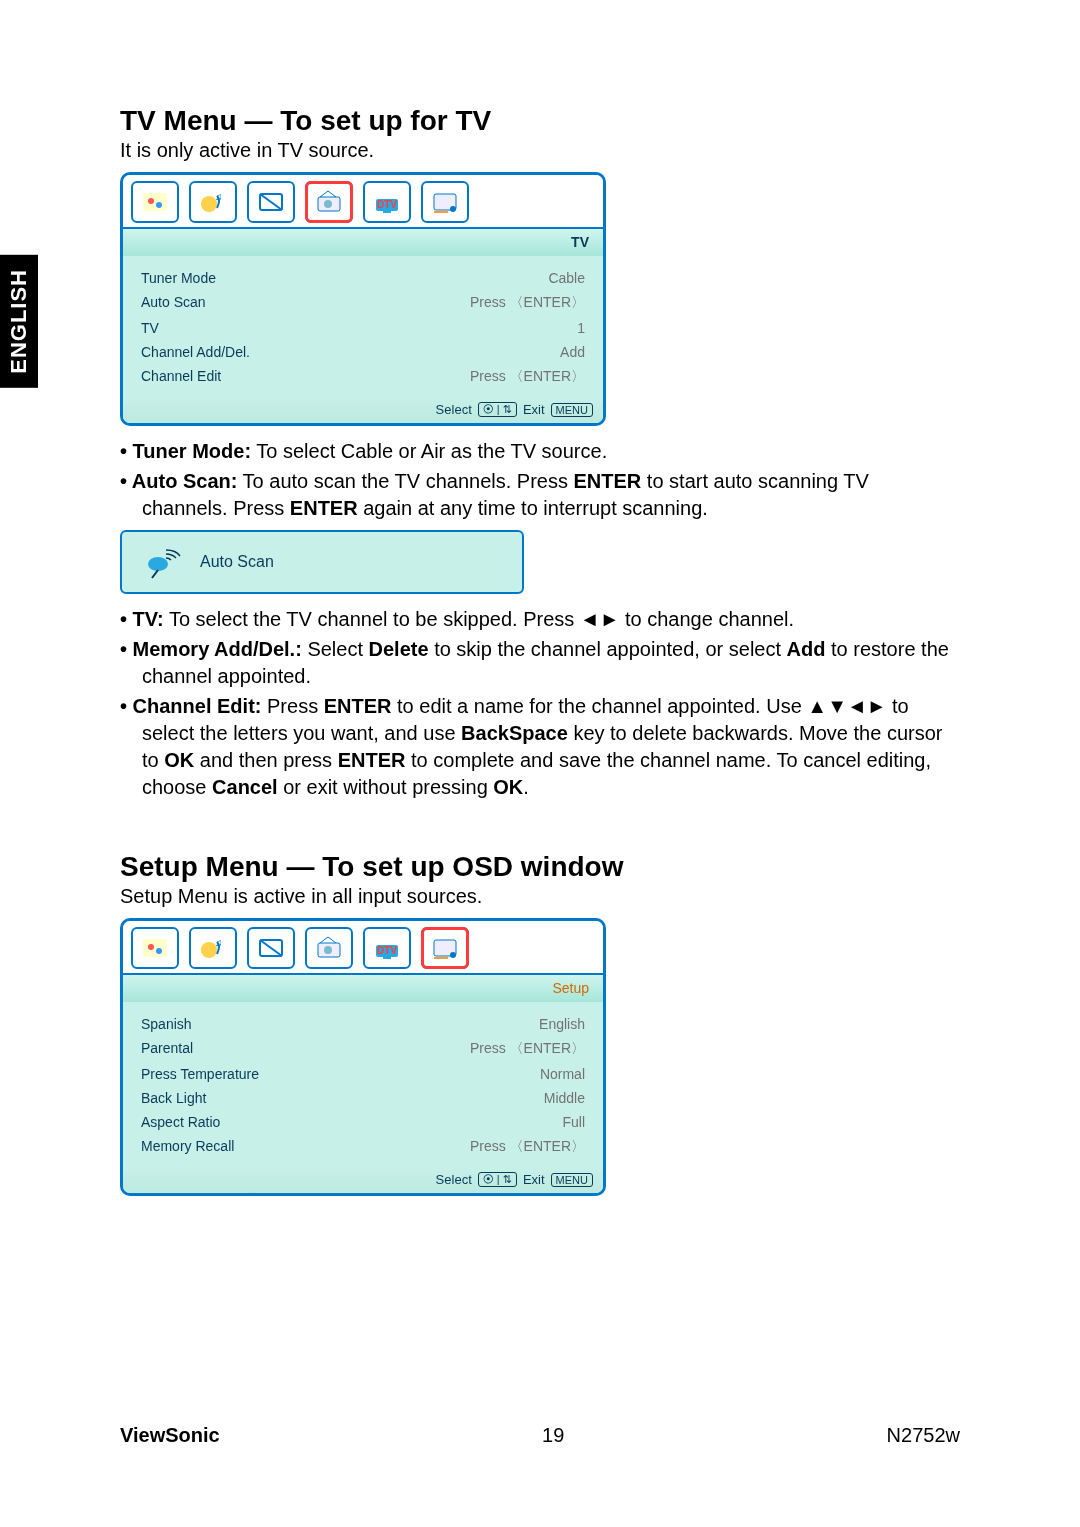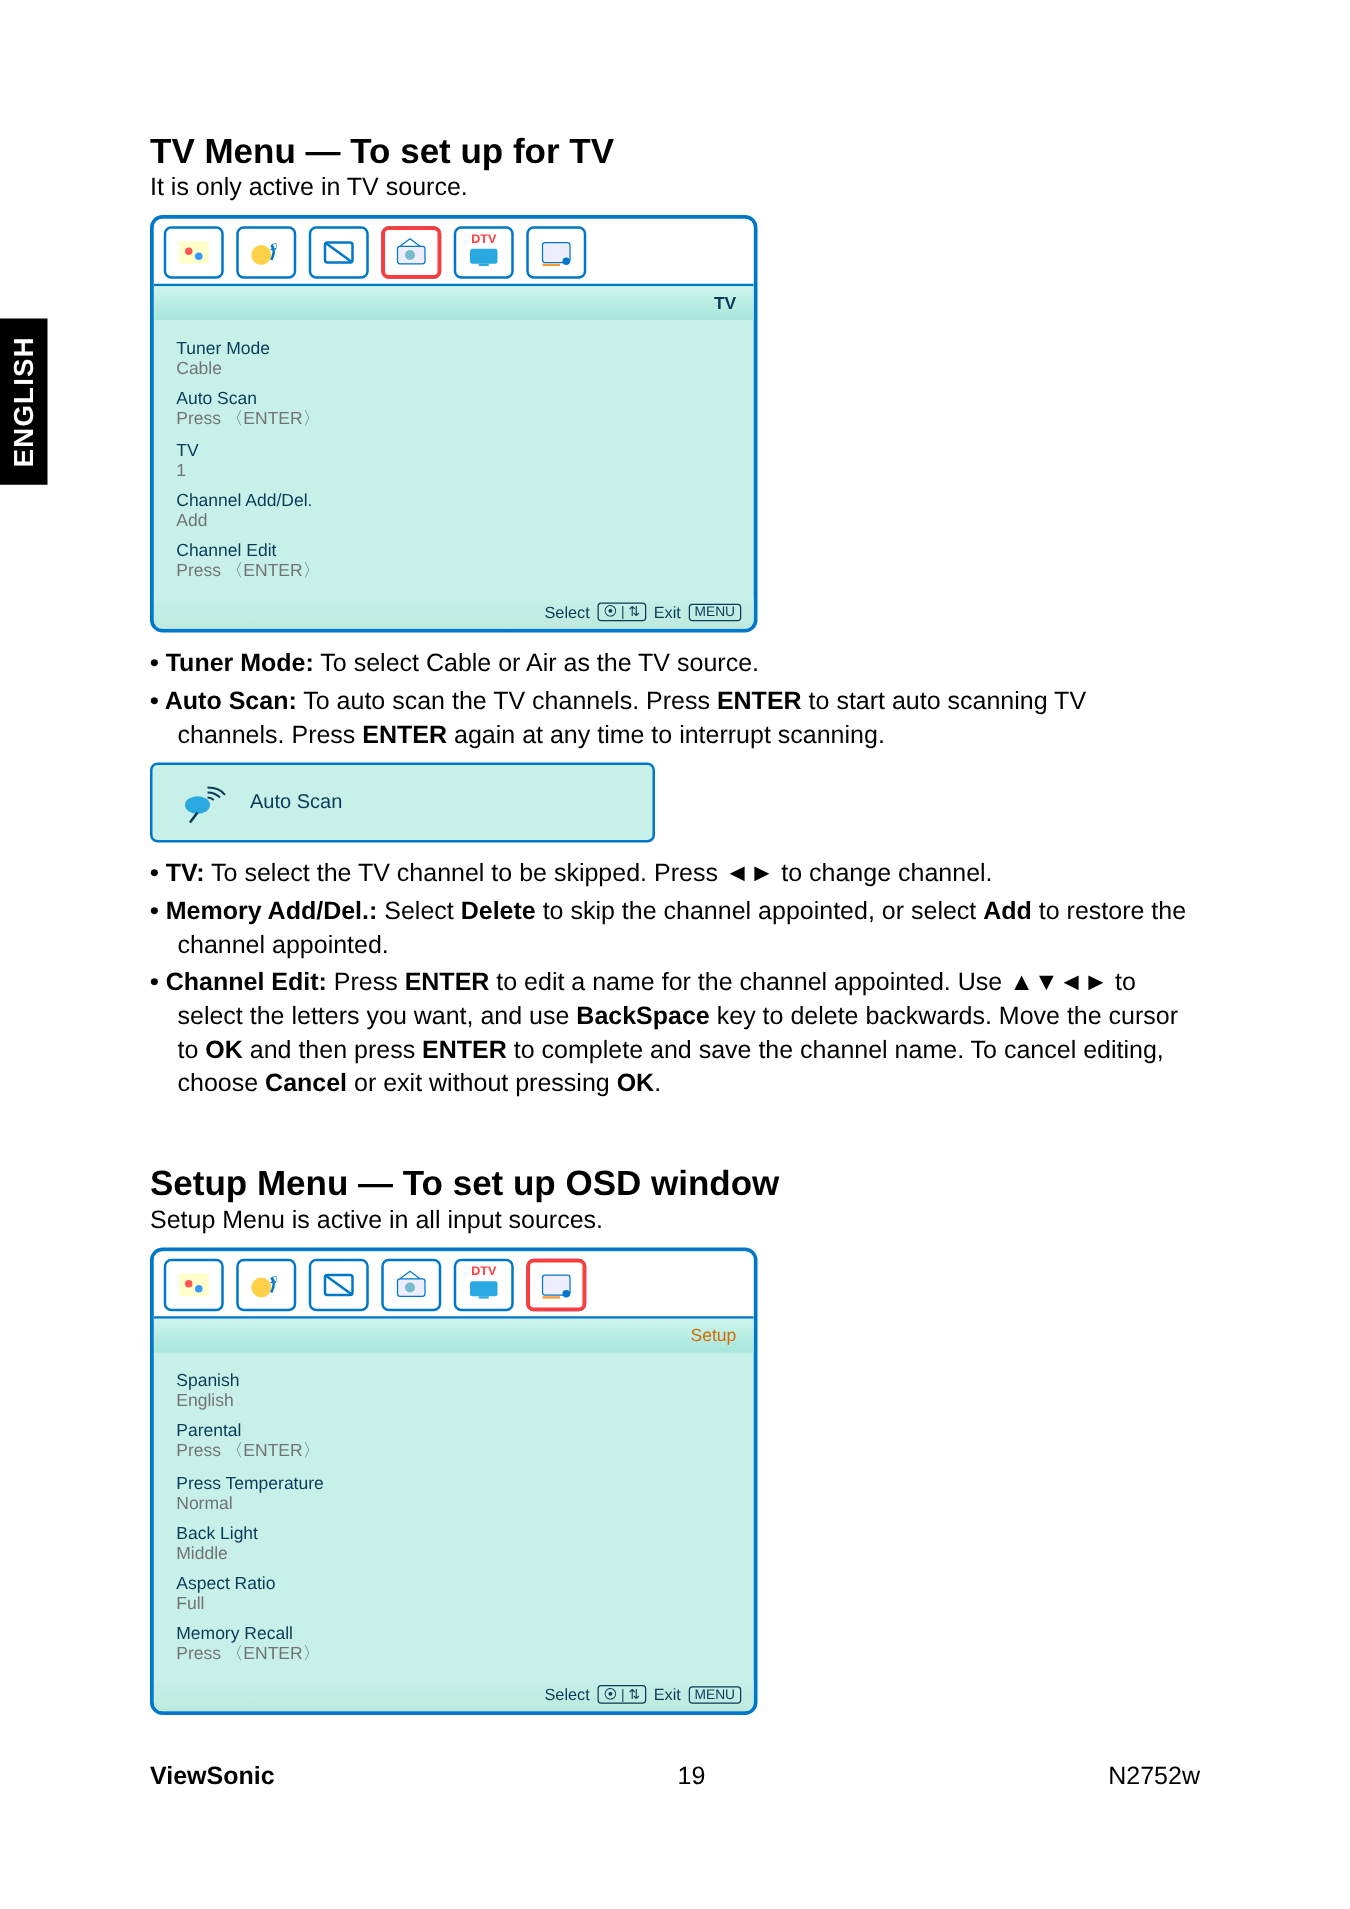--- a/index.html
+++ b/index.html
@@ -64,42 +64,41 @@
     border: 2px solid #0077c8;
     border-radius: 6px;
     background: #fff;
     display: flex;
     align-items: center;
     justify-content: center;
     position: relative;
   }
   .tab svg { display:block; }
   .tab.selected { outline: 3px solid #ff3b3b; outline-offset: -3px; }
-  .tab .dtv { color:#ff3b3b; font-size:10px; font-weight:bold; position:absolute; top:3px; }
+  .tab .dtv { color:#ff3b3b; font-size:10px; font-weight:bold; position:absolute; top:16px; }
   .label-row {
     height: 26px;
     background: linear-gradient(#cef5ed, #a8e6da);
     display: flex;
     justify-content: flex-end;
     align-items: center;
     padding: 0 14px;
     color: #0a3a5a;
     font-weight: bold;
     border-bottom: 1px solid #a8e6da;
   }
   .label-row.orange { color:#d16a00; font-weight: normal; }
   .menu-body {
     padding: 10px 18px 8px 18px;
   }
   .menu-row {
     display: flex;
     justify-content: space-between;
     padding: 4px 0;
     font-size: 14px;
-    flex-direction: column;
   }
   .menu-row .lbl { color:#0a3a5a; }
   .menu-row .val { color:#737373; }
   .osd-footer {
     display:flex;
     justify-content:flex-end;
     align-items:center;
     gap:6px;
     padding: 4px 10px 6px 10px;
     font-size: 13px;
@@ -135,21 +134,21 @@
     align-items:center;
     gap:18px;
     padding-left:20px;
     font-size:16px;
     color:#0a3a5a;
   }
   .sat-icon svg { display:block; }
   .section2 { margin-top: 50px; }
   .footer {
     position: absolute;
-    bottom: 94px;
+    bottom: 80px;
     left: 120px;
     width: 840px;
     display: flex;
     justify-content: space-between;
     font-size: 20px;
   }
   .footer .brand { font-weight: bold; }
   .arrows { font-family: Arial; }
 </style>
 </head>

